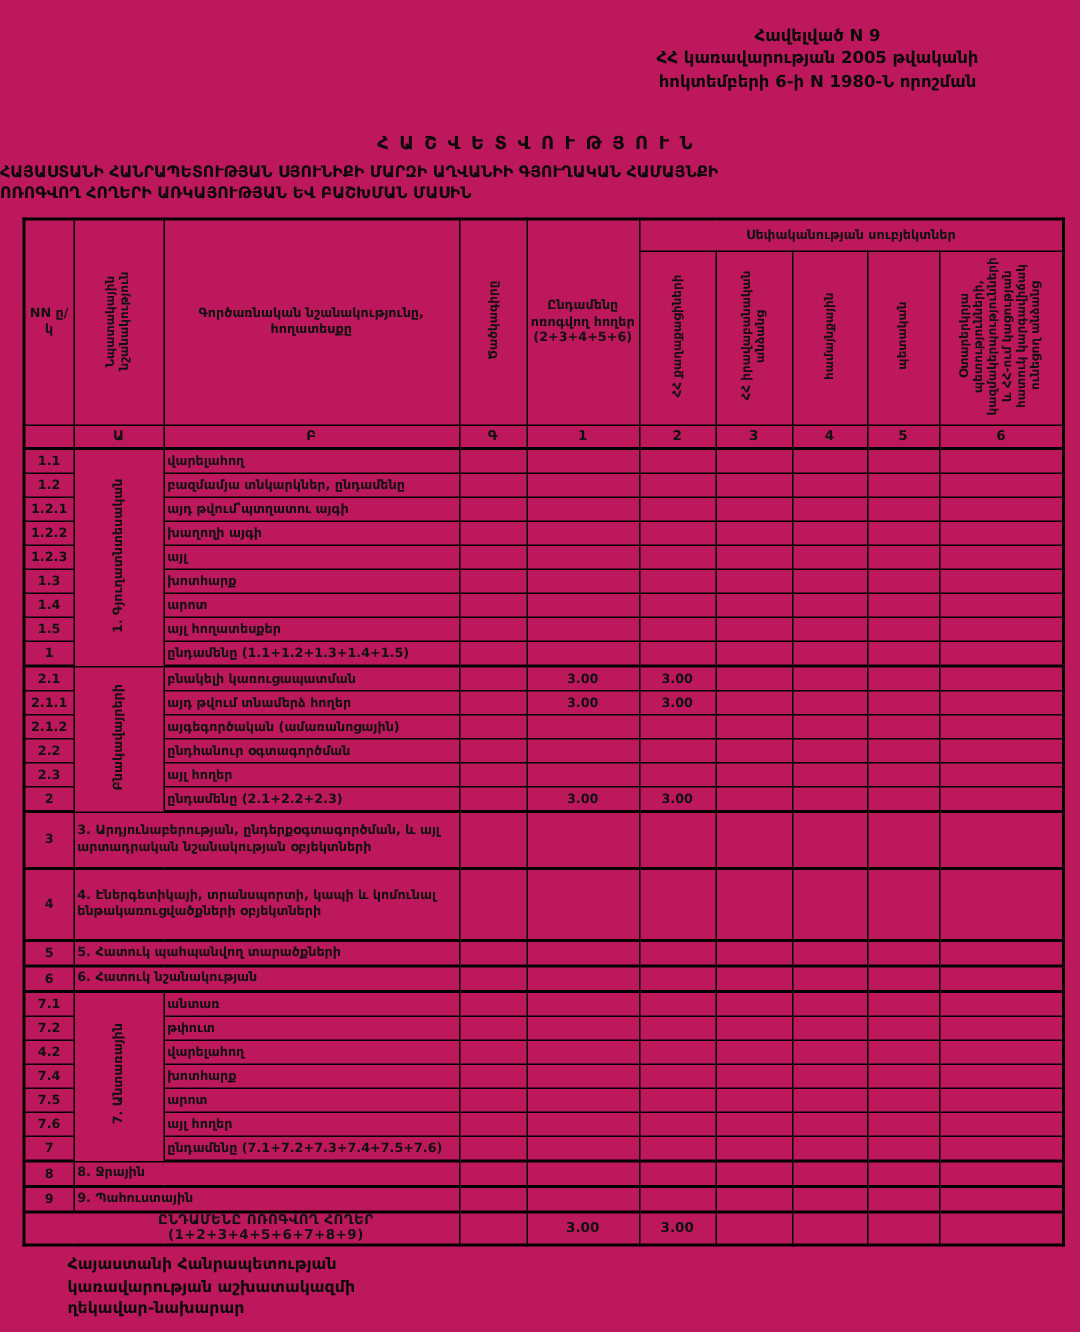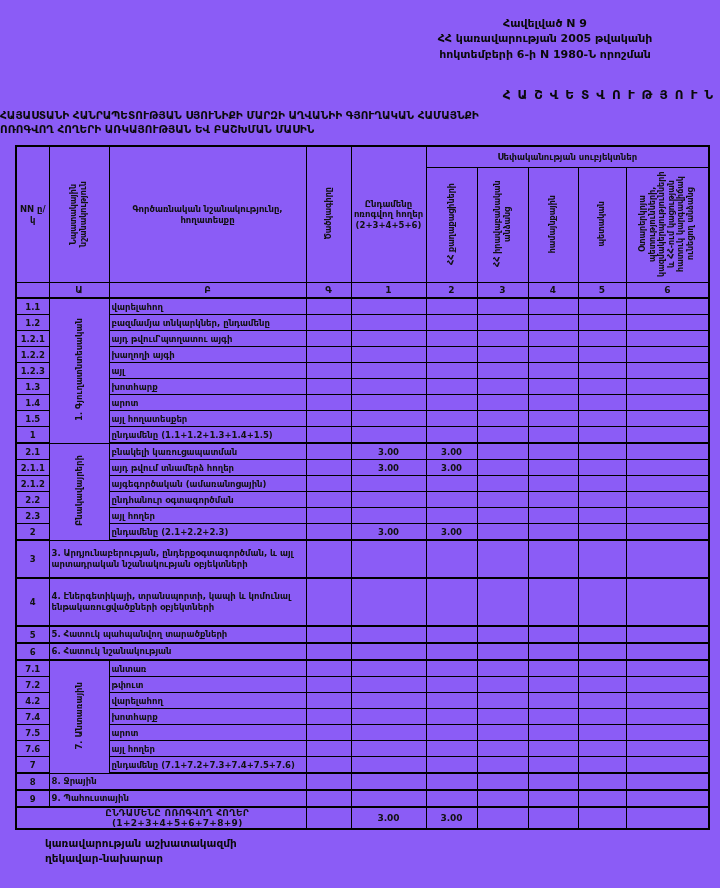--- a/index.html
+++ b/index.html
@@ -1,27 +1,27 @@
 <!DOCTYPE html>
 <html><head>
 <meta charset="utf-8">
 <style>
   html,body{margin:0;padding:0;background:#e8e8e8;}
   .page{
-    position:relative;width:720px;height:888px;background:#8b5cf6;
+    position:relative;width:720px;height:888px;background:#be185d;
     font-family:"DejaVu Sans",sans-serif;color:#0a0a0a;overflow:hidden;
     box-shadow:0 0 4px rgba(0,0,0,.3);
   }
   
   .appendix{
     position:absolute;top:16px;left:380px;width:330px;text-align:center;
     font-size:11px;font-weight:bold;line-height:1.4;
   }
   .doc-title{
-    position:absolute;top:88px;left:0;width:100%;text-align:right;
+    position:absolute;top:88px;left:0;width:100%;text-align:center;
     font-size:12px;font-weight:bold;letter-spacing:7px;
   }
   .doc-subtitle{
     position:absolute;top:108px;left:0;width:100%;text-align:left;
     font-size:10.5px;font-weight:bold;line-height:1.35;
   }
   
   table.land{
     position:absolute;top:145px;left:15px;width:693px;
     border-collapse:collapse;table-layout:fixed;
@@ -439,18 +439,19 @@
           <td class="val">3.00</td>
           <td class="val"></td>
           <td class="val"></td>
           <td class="val"></td>
           <td class="val"></td>
         </tr>
       </tbody>
   </table>
 
   <div class="footer-org">
+    <div>Հայաստանի Հանրապետության</div>
     <div>կառավարության աշխատակազմի</div>
     <div>ղեկավար-նախարար</div>
   </div>
   <div class="signature">Մ. Թոփուզյան</div>
 
 </div>
 
 </body></html>

